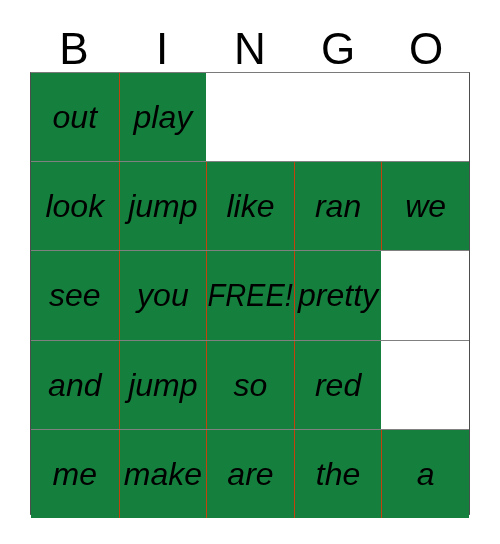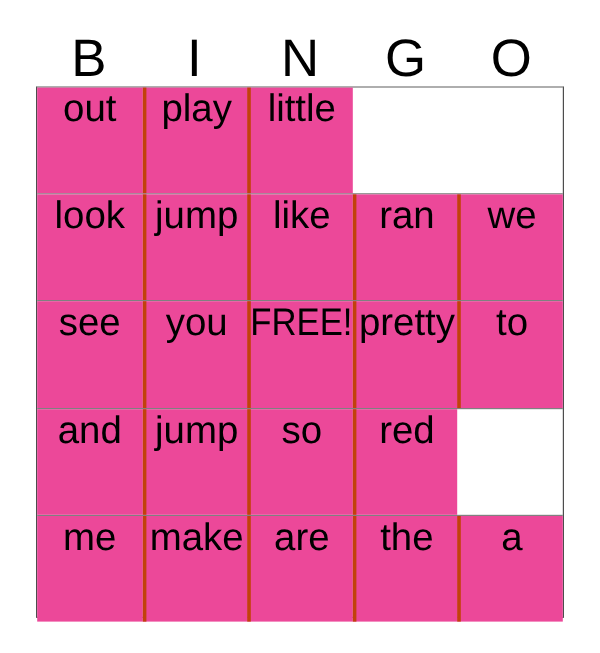--- a/index.html
+++ b/index.html
@@ -71,26 +71,28 @@
     height: 20%;
   }
   .grid-row + .grid-row {
     border-top: 1px solid #808080;
   }
   .grid-cell {
     box-sizing: border-box;
     width: 20%;
     height: 100%;
     display: flex;
+    align-items: center;
     justify-content: center;
     overflow: hidden;
-    background: #ec4899;
+    background: #15803d;
+    font-style: italic;
   }
   .grid-cell + .grid-cell {
-    border-left: 3px solid #c2410c;
+    border-left: 1px solid #c2410c;
   }
   .cell-text {
     display: block;
     font-size: 32px;
     line-height: 34px;
     color: #000000;
     white-space: nowrap;
     text-align: center;
     transform-origin: center center;
   }
@@ -120,23 +122,20 @@
 
   <div id="grid">
 
     <div class="grid-row">
       <div class="grid-cell">
         <span class="cell-text">out</span>
       </div>
       <div class="grid-cell">
         <span class="cell-text">play</span>
       </div>
-      <div class="grid-cell">
-        <span class="cell-text">little</span>
-      </div>
     </div>
 
     <div class="grid-row">
       <div class="grid-cell">
         <span class="cell-text">look</span>
       </div>
       <div class="grid-cell">
         <span class="cell-text">jump</span>
       </div>
       <div class="grid-cell">
@@ -155,23 +154,20 @@
         <span class="cell-text">see</span>
       </div>
       <div class="grid-cell">
         <span class="cell-text">you</span>
       </div>
       <div class="grid-cell">
         <span class="cell-text" style="transform: scaleX(0.904255);">FREE!</span>
       </div>
       <div class="grid-cell">
         <span class="cell-text">pretty</span>
-      </div>
-      <div class="grid-cell">
-        <span class="cell-text">to</span>
       </div>
     </div>
 
     <div class="grid-row">
       <div class="grid-cell">
         <span class="cell-text">and</span>
       </div>
       <div class="grid-cell">
         <span class="cell-text">jump</span>
       </div>

